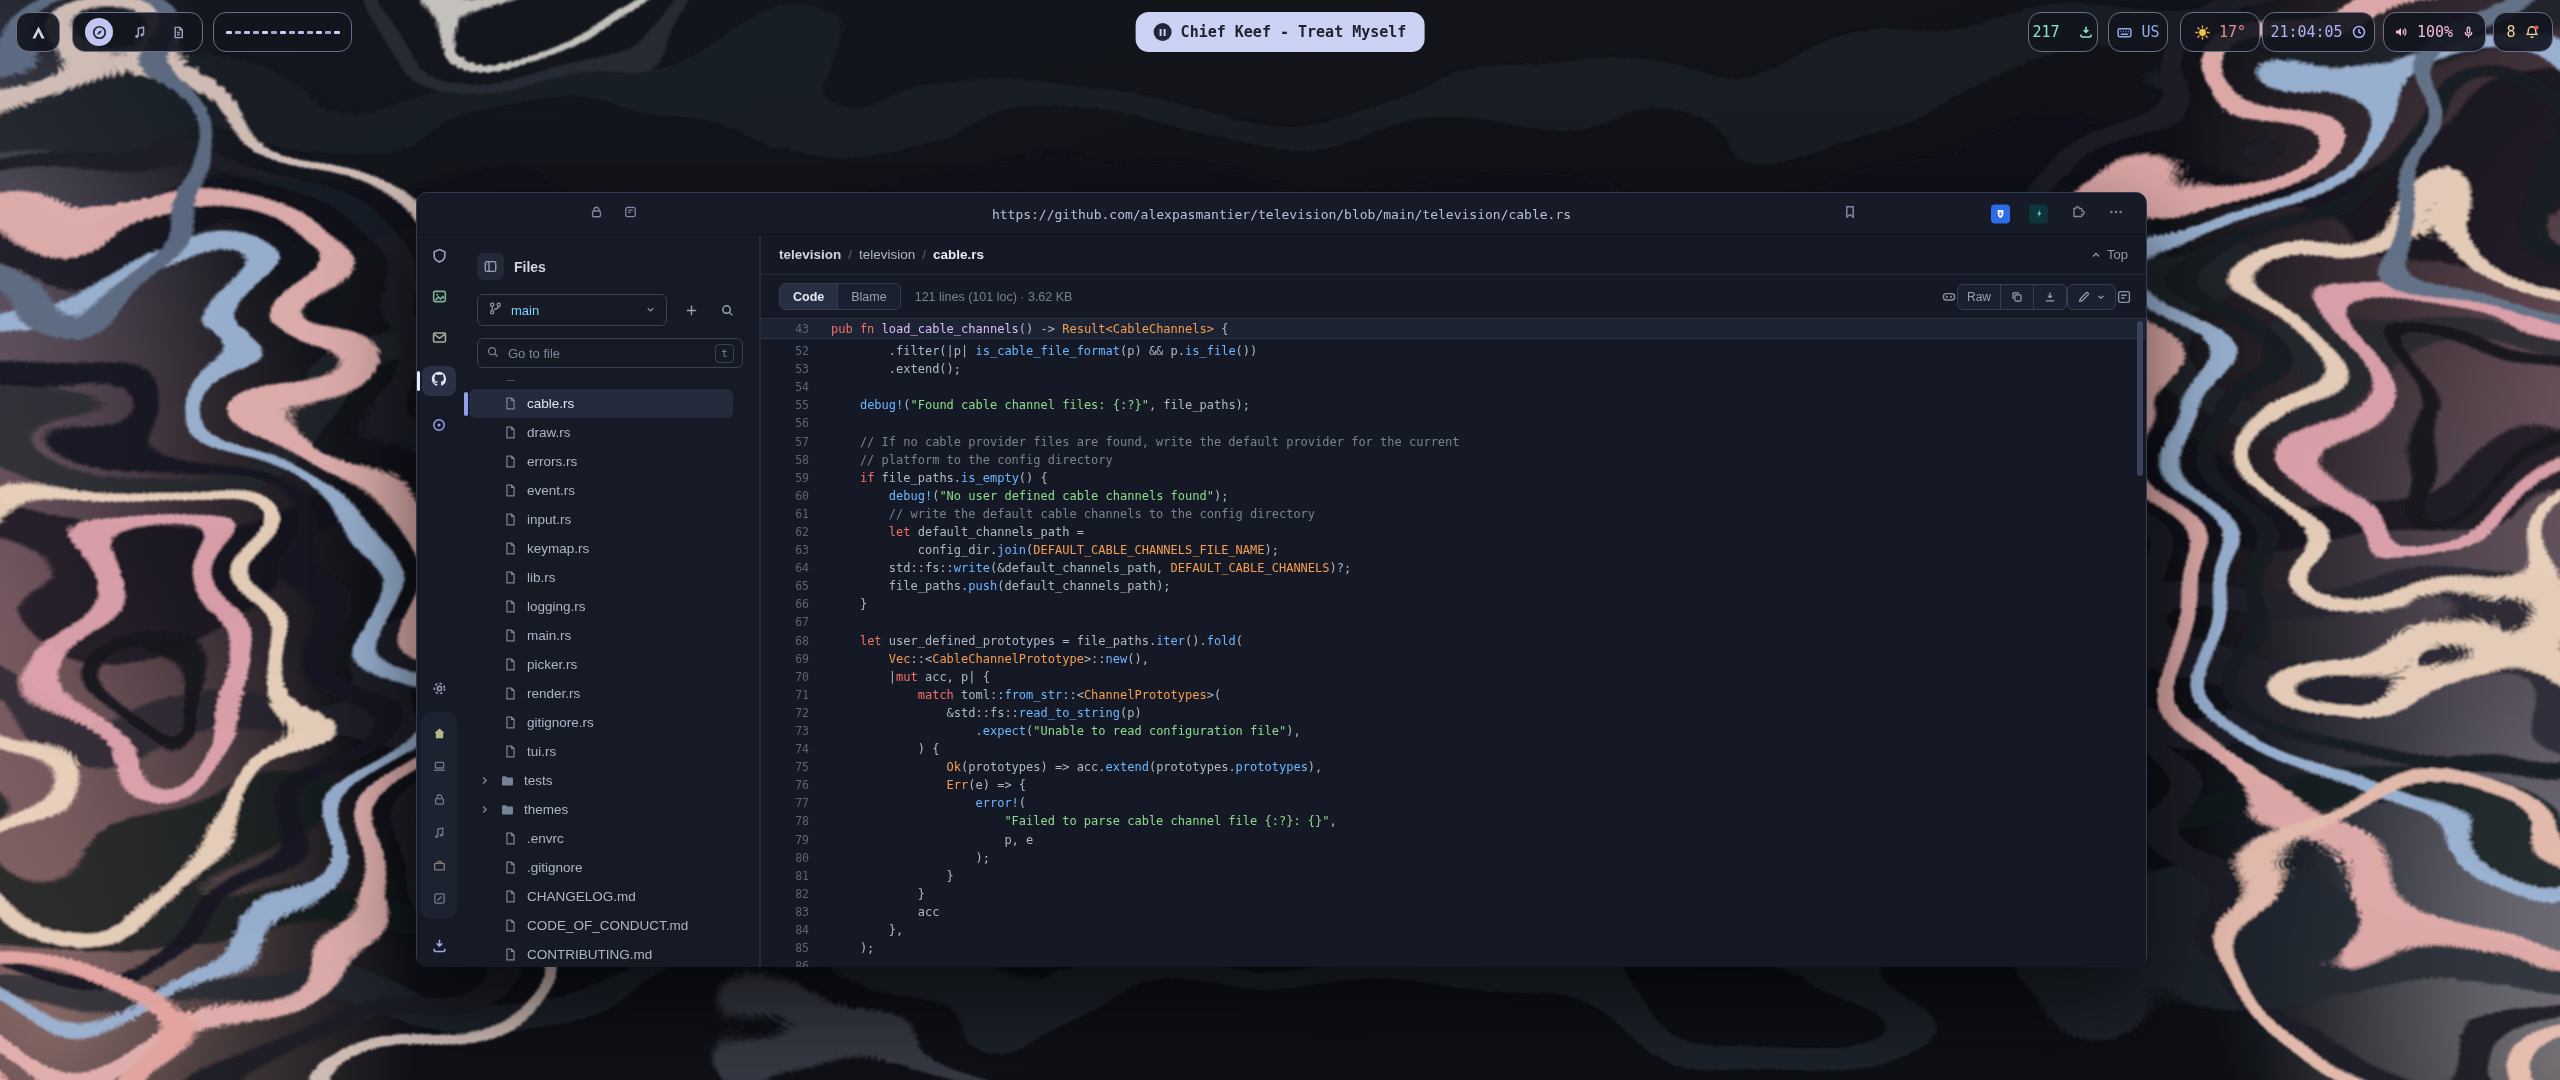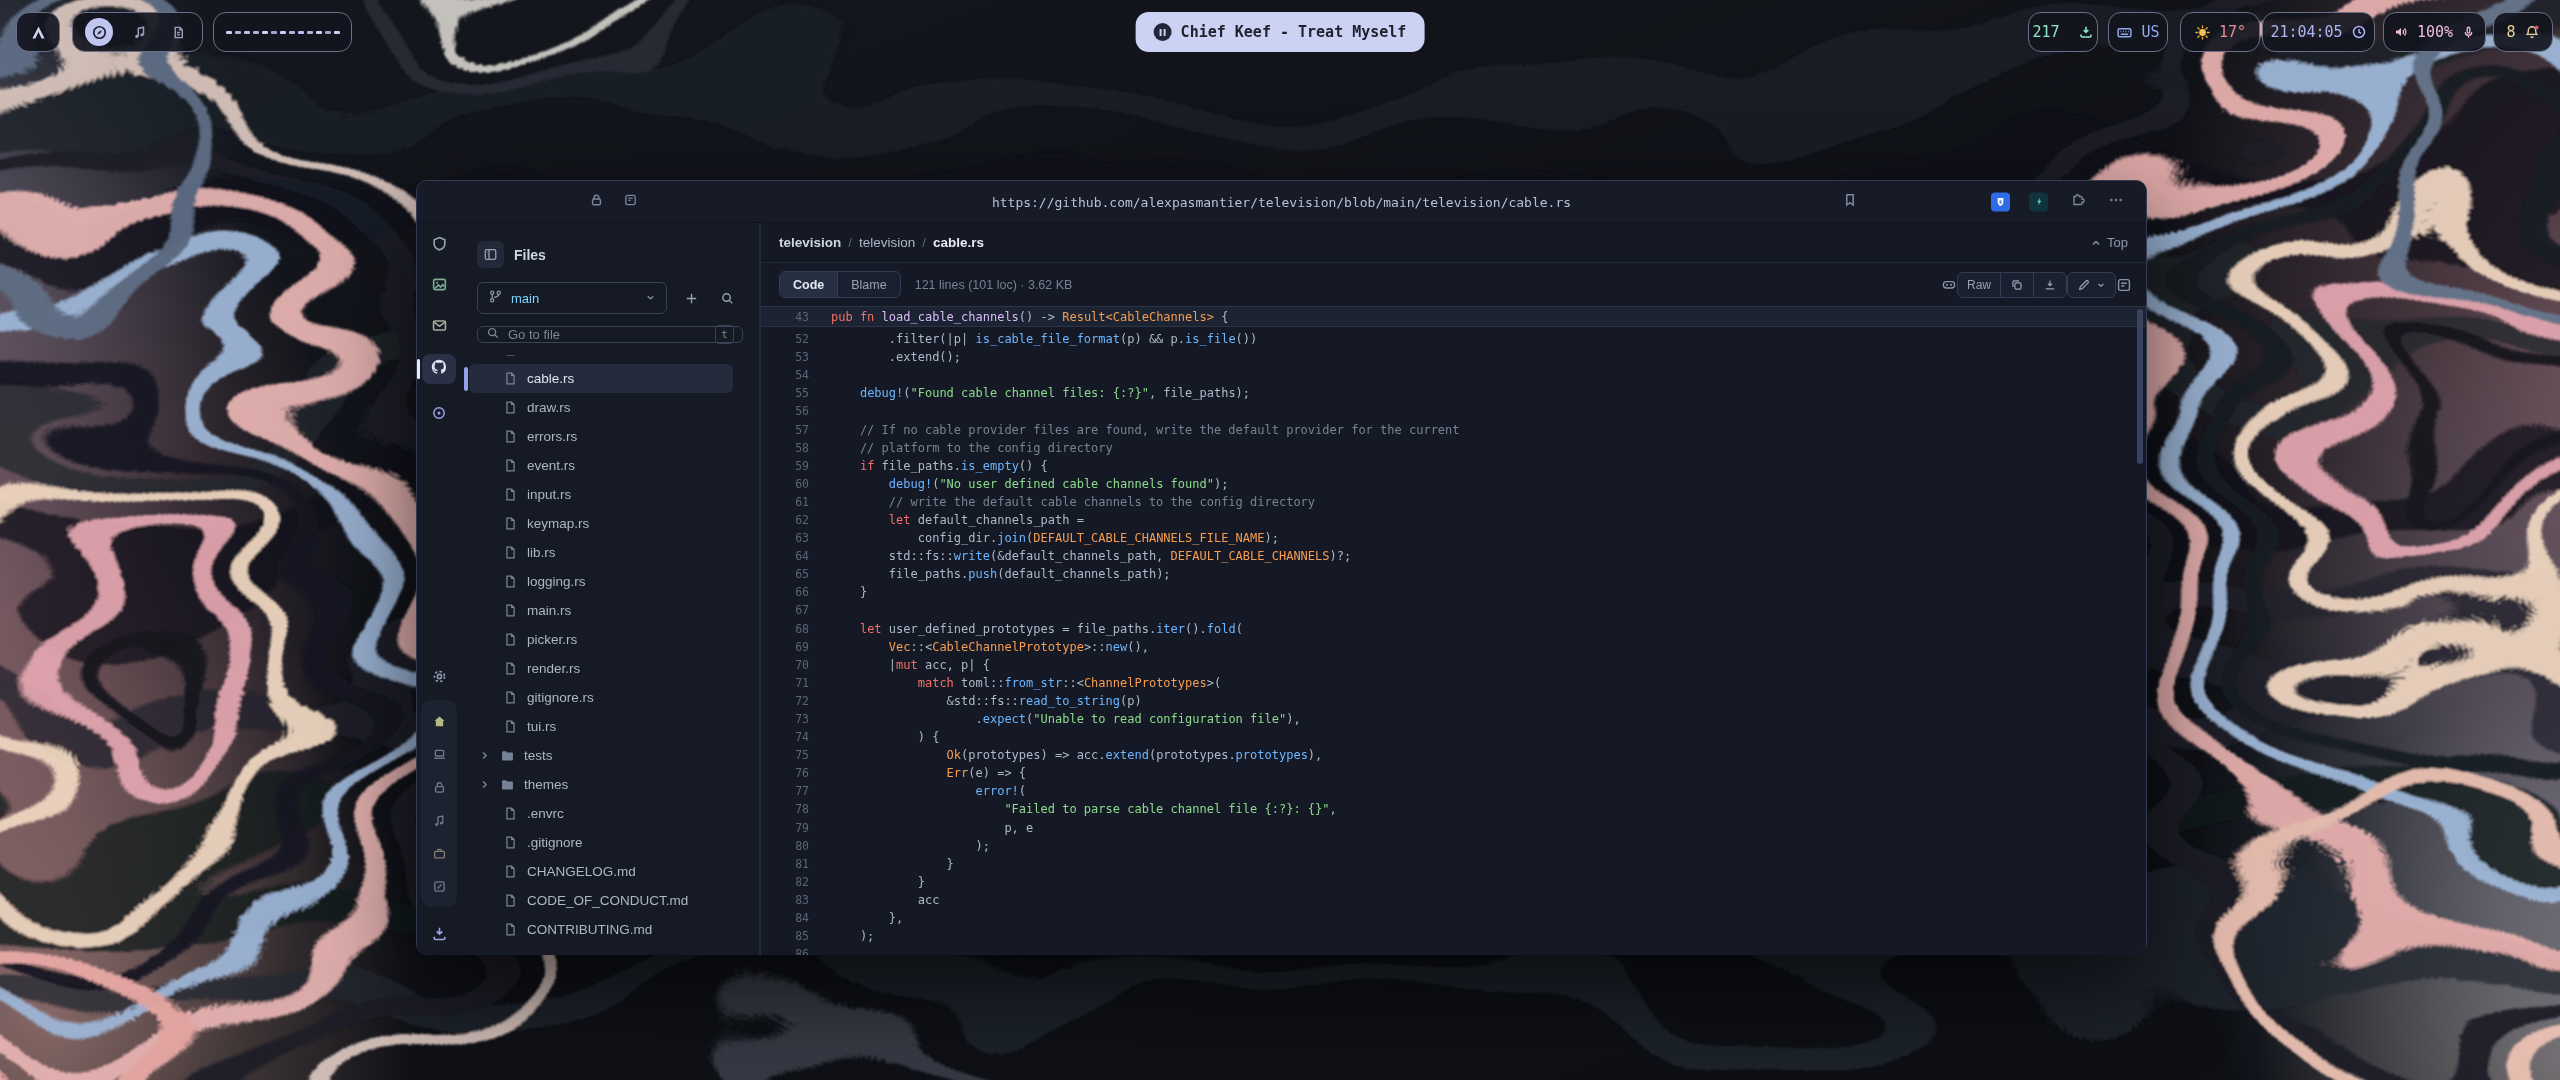--- a/index.html
+++ b/index.html
@@ -40,21 +40,21 @@
   .pause-badge { width:18px; height:18px; border-radius:50%; background:#23263a;
                  display:flex; align-items:center; justify-content:center; gap:2px; }
   .pause-badge i { display:block; width:2px; height:7px; background:#ccd2f3; }
   .stat { font:500 15px "DejaVu Sans Mono", monospace; gap:8px; padding:0 14px; }
   .p-net { right:462px; width:70px; } .p-kb { right:392px; width:60px; }
   .p-weather { right:300px; width:80px; } .p-clock { right:185px; width:113px; }
   .p-audio { right:74px; width:103px; } .p-bell { right:7px; width:60px; }
   .sun-glyph { color:#f2c14e; }
 
   
-  .window { position:absolute; left:416px; top:180px; width:1731px; height:775px;
+  .window { position:absolute; left:416px; top:192px; width:1731px; height:775px;
             border-radius:11px; background:#151a25; border:1px solid #343b54;
             box-shadow:0 34px 90px rgba(0,0,0,.6); z-index:4; }
   .btoolbar { position:relative; height:42px; background:#171b27; border-radius:10px 10px 0 0;
               border-bottom:1px solid #10131c; }
   .btoolbar .ticon { position:absolute; top:50%; transform:translateY(-50%); color:#7e8698; }
   .url { position:absolute; left:50%; top:50%; transform:translate(-50%,-50%);
          font:13px "DejaVu Sans Mono", monospace; color:#b7c1d6; white-space:nowrap; }
   .ext-badge { width:19px; height:19px; border-radius:4px; display:flex; align-items:center; justify-content:center; }
 
   .bcontent { display:flex; height:732px; border-radius:0 0 10px 10px; overflow:hidden; background:#151a25; position:relative; }
@@ -77,21 +77,21 @@
   .files-head { display:flex; align-items:center; gap:10px; padding:8px 16px 10px; }
   .panel-btn { width:27px; height:27px; border-radius:6px; background:#232938; border:none;
                display:flex; align-items:center; justify-content:center; color:#98a2b6; cursor:pointer; }
   .files-title { font-weight:700; font-size:14px; color:#cfd6e2; }
   .branch-row { display:flex; align-items:center; padding:4px 16px 6px; gap:12px; }
   .branch-pill { width:190px; height:32px; border:1px solid #3a4256; border-radius:6px; background:transparent;
                  display:flex; align-items:center; gap:8px; padding:0 10px; color:#7dd3fc; font-size:13px; cursor:pointer; }
   .branch-pill .caret { margin-left:auto; color:#8a93a8; }
   .mini-btn { background:none; border:none; color:#98a2b6; width:24px; height:24px;
               display:flex; align-items:center; justify-content:center; cursor:pointer; }
-  .goto { margin:6px 16px 4px; height:17px; border:1px solid #3a4256; border-radius:6px;
+  .goto { margin:6px 16px 4px; height:30px; border:1px solid #3a4256; border-radius:6px;
           display:flex; align-items:center; gap:8px; padding:0 8px; color:#7d8698; }
   .goto input { flex:1; background:transparent; border:none; outline:none; color:#aab3c2;
                 font:13px "Liberation Sans", sans-serif; min-width:0; }
   .goto input::placeholder { color:#7d8698; }
   .kbd { width:19px; height:19px; border:1px solid #3a4256; border-radius:4px; color:#7d8698;
          font:11px "DejaVu Sans Mono", monospace; display:flex; align-items:center; justify-content:center; }
   .tree { margin-top:8px; flex:1; overflow:hidden; position:relative; }
   .tree-row { height:29px; margin:0 26px 0 8px; border-radius:6px; display:flex; align-items:center;
               gap:9px; padding-left:34px; color:#adb6c4; cursor:pointer; position:relative; white-space:nowrap; }
   .tree-row.folder { padding-left:10px; }

